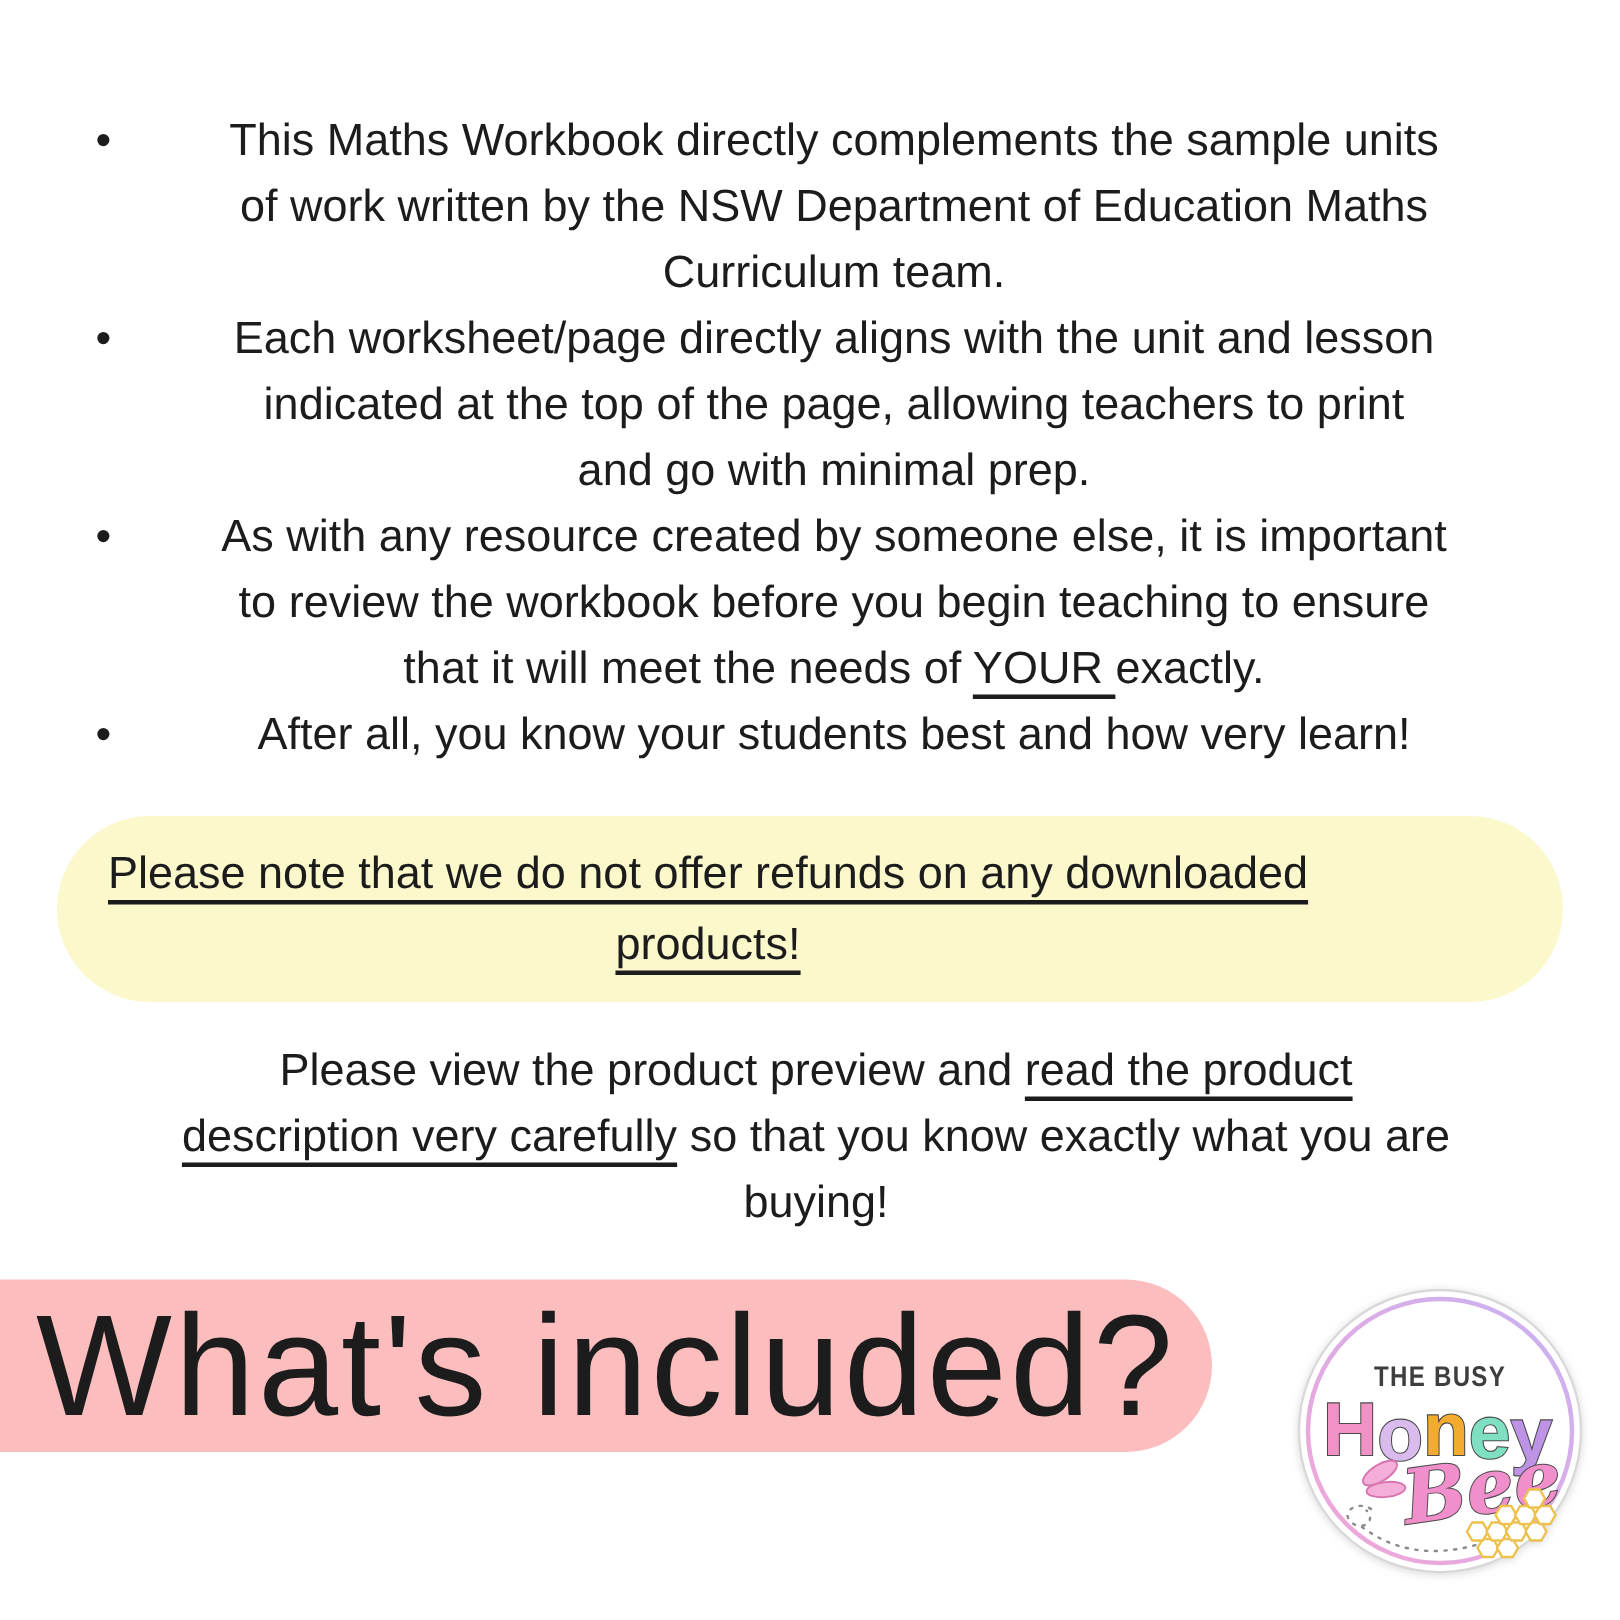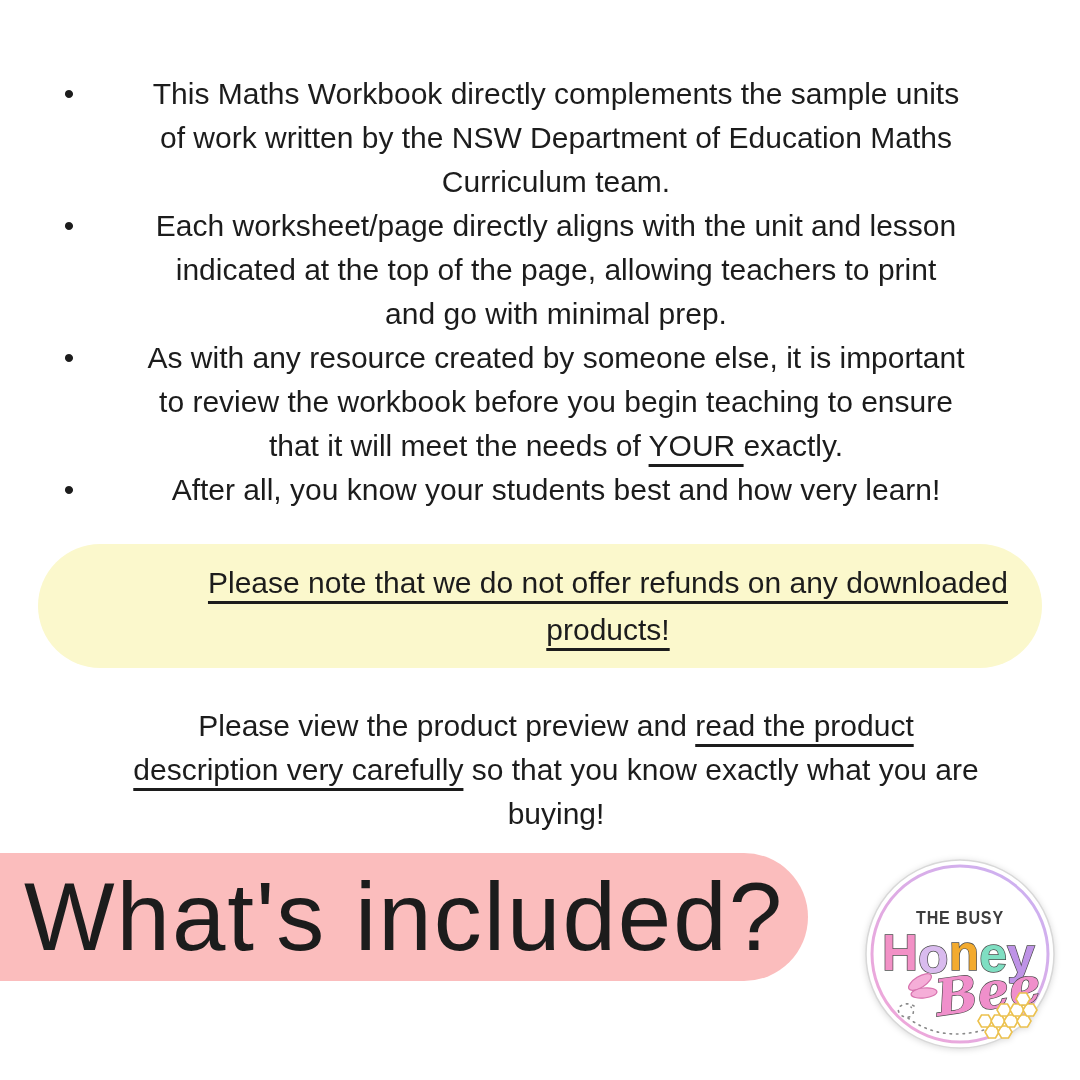--- a/index.html
+++ b/index.html
@@ -26,35 +26,35 @@
     text-decoration-thickness:3px;
     text-underline-offset:8px;
   }
 
   
   .note-box{
     position:absolute;top:544px;left:38px;width:1004px;min-height:124px;
     background:var(--note-bg,#fbf8cc);
     border-radius:62px;
     box-sizing:border-box;padding:14px 34px;
-    display:flex;align-items:center;justify-content:flex-end;
+    display:flex;align-items:center;justify-content:flex-start;
   }
   .note-text{
     margin:0;font-size:30px;line-height:47px;text-align:center;white-space:pre-wrap;
   }
 
   
   .closing{
-    position:absolute;top:688px;left:50px;width:980px;margin:16px;
+    position:absolute;top:688px;left:50px;width:980px;margin:4px;
     font-size:30px;line-height:44px;text-align:center;white-space:pre-wrap;
   }
 
   
   .banner{
-    position:absolute;top:853px;left:0;width:808px;height:128px;
+    position:absolute;top:853px;left:0;width:808px;height:115px;
     background:var(--banner-bg,#fbbdbd);
     border-radius:0 82px 82px 0;
     display:flex;align-items:center;justify-content:center;
   }
   .banner-title{font-size:96px;letter-spacing:2px;color:var(--text,#1c1c1c);}
 
   
   .logo{position:absolute;left:864px;top:858px;width:192px;height:192px;}
   .logo svg{display:block;filter:drop-shadow(0 1px 3px rgba(0,0,0,.15));}
 </style>

